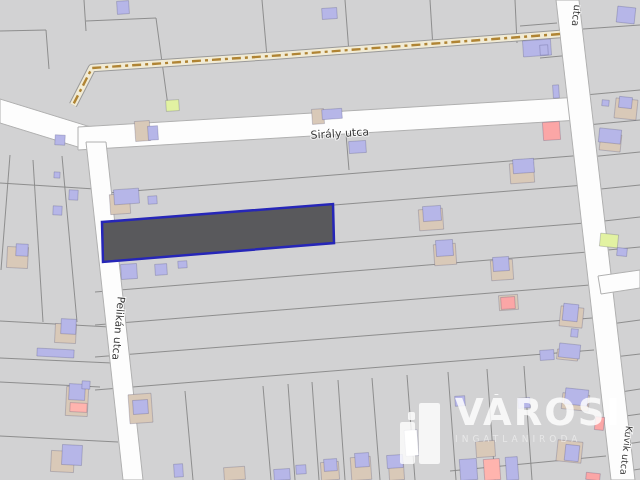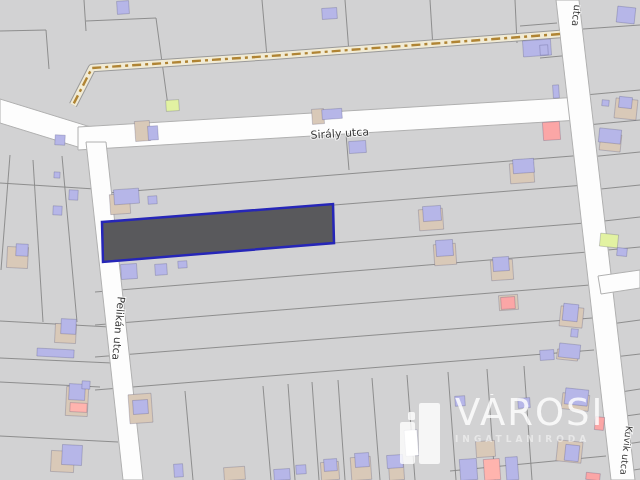--- a/index.html
+++ b/index.html
@@ -23,25 +23,25 @@
   .highlight{fill:var(--highlight_fill,#59595c);stroke:var(--highlight_stroke,#2626b8);stroke-width:2.5;}
   .bld{stroke:rgba(40,40,90,.25);stroke-width:0.8;}
   
   #watermark{
     position:absolute;left:399px;top:394px;width:246px;height:80px;
     display:flex;align-items:flex-start;overflow:hidden;pointer-events:none;
   }
   #wm-icon{flex:0 0 auto;margin-top:4px;}
   #wm-text{margin-left:14px;}
   #wm-title{
-    font-size:37px;font-weight:normal;letter-spacing:2px;line-height:1;
+    font-size:37px;font-weight:bold;letter-spacing:2px;line-height:1;
     color:rgba(255,255,255,.82);white-space:nowrap;text-align:center;
   }
   #wm-sub{
-    font-size:9px;font-weight:bold;letter-spacing:4px;margin-top:3px;
+    font-size:9px;font-weight:normal;letter-spacing:4px;margin-top:3px;
     color:rgba(250,250,250,.55);white-space:nowrap;
   }
 </style>
 </head>
 <body>
 
 <div id="map-wrap">
   <svg id="map" width="640" height="480" viewBox="0 0 640 480">
     <g id="g-parcels">
         <line x1="0" y1="31" x2="46" y2="30" class="parcel-line"></line>

